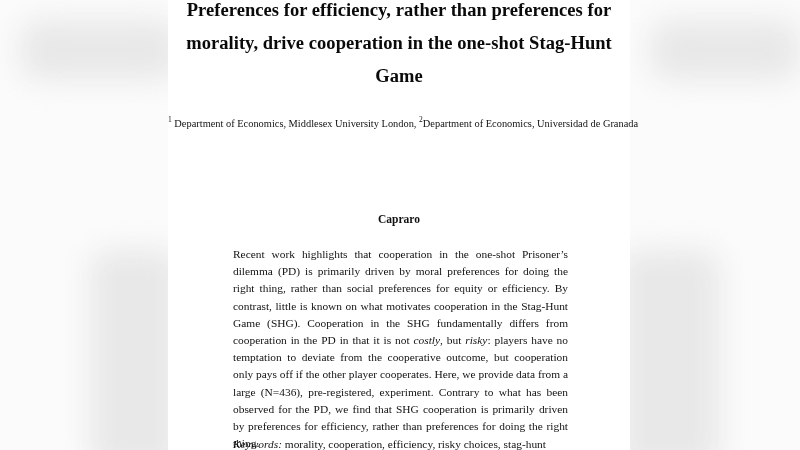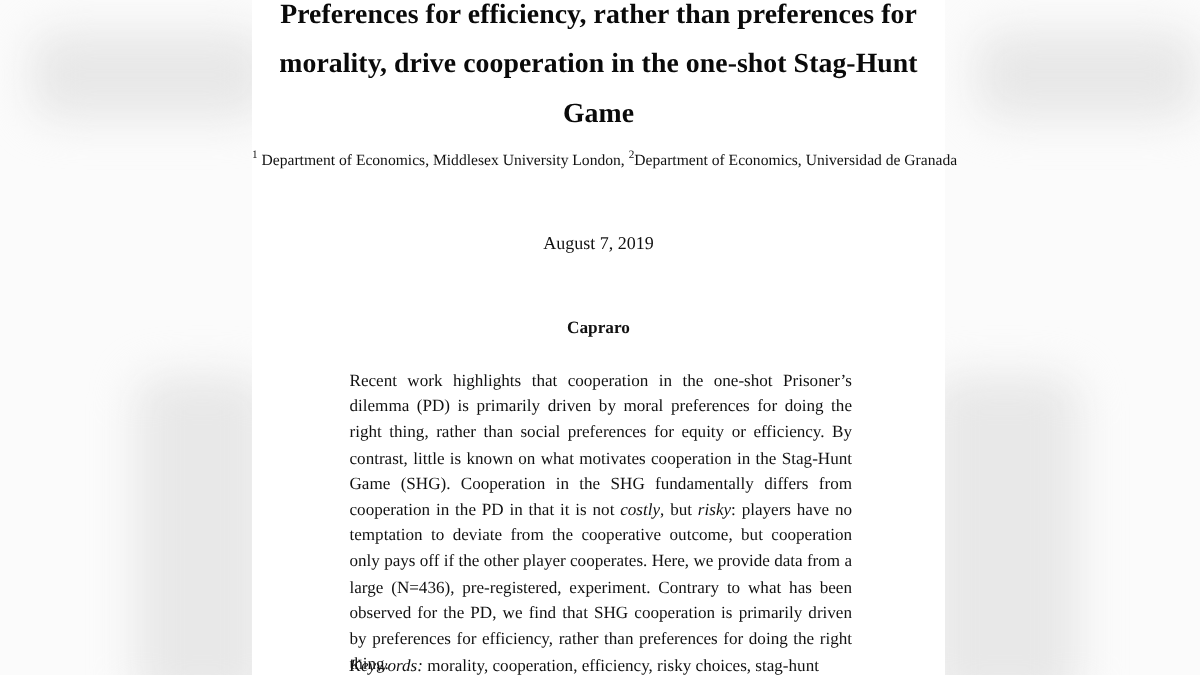--- a/index.html
+++ b/index.html
@@ -65,21 +65,21 @@
       font-size: 7.5px;
       vertical-align: 5px;
       line-height: 0;
     }
     .authors .sep {
       display: inline-block;
       margin: 0 9px;
     }
     .affil {
       position: absolute;
-      top: 101px;
+      top: 117px;
       left: 0;
       width: 462px;
       text-align: right;
       font-size: 10.4px;
       line-height: 14px;
       white-space: nowrap;
     }
     .date {
       position: absolute;
       top: 154px;
@@ -141,20 +141,19 @@
     <span>morality, drive cooperation in the one-shot Stag-Hunt Game</span>
   </h1>
 
 
   <div class="affil">
     <sup>1</sup>
     <span>Department of Economics, Middlesex University London,</span>
     <sup>2</sup><span>Department of Economics, Universidad de Granada</span>
   </div>
 
-  <div class="date">August 7, 2019</div>
 
   <div class="abstract-heading">Capraro</div>
 
   <p class="abstract-body"><span>Recent work highlights that cooperation in the one-shot Prisoner’s dilemma (PD) is primarily driven by moral preferences for doing the right thing, rather than social preferences for equity or efficiency. By contrast, little is known on what motivates cooperation in the Stag-Hunt Game (SHG). Cooperation in the SHG fundamentally differs from cooperation in the PD in that it is not </span><em>costly</em><span>, but </span><em>risky</em><span>: players have no temptation to deviate from the cooperative outcome, but cooperation only pays off if the other player cooperates. Here, we provide data from a large (N=436), pre-registered, experiment. Contrary to what has been observed for the PD, we find that SHG cooperation is primarily driven by preferences for efficiency, rather than preferences for doing the right thing.</span></p>
 
   <p class="keywords"><span class="kw-label">Keywords:</span><span> morality, cooperation, efficiency, risky choices, stag-hunt game.</span></p>
 </div>
 
 </body></html>

